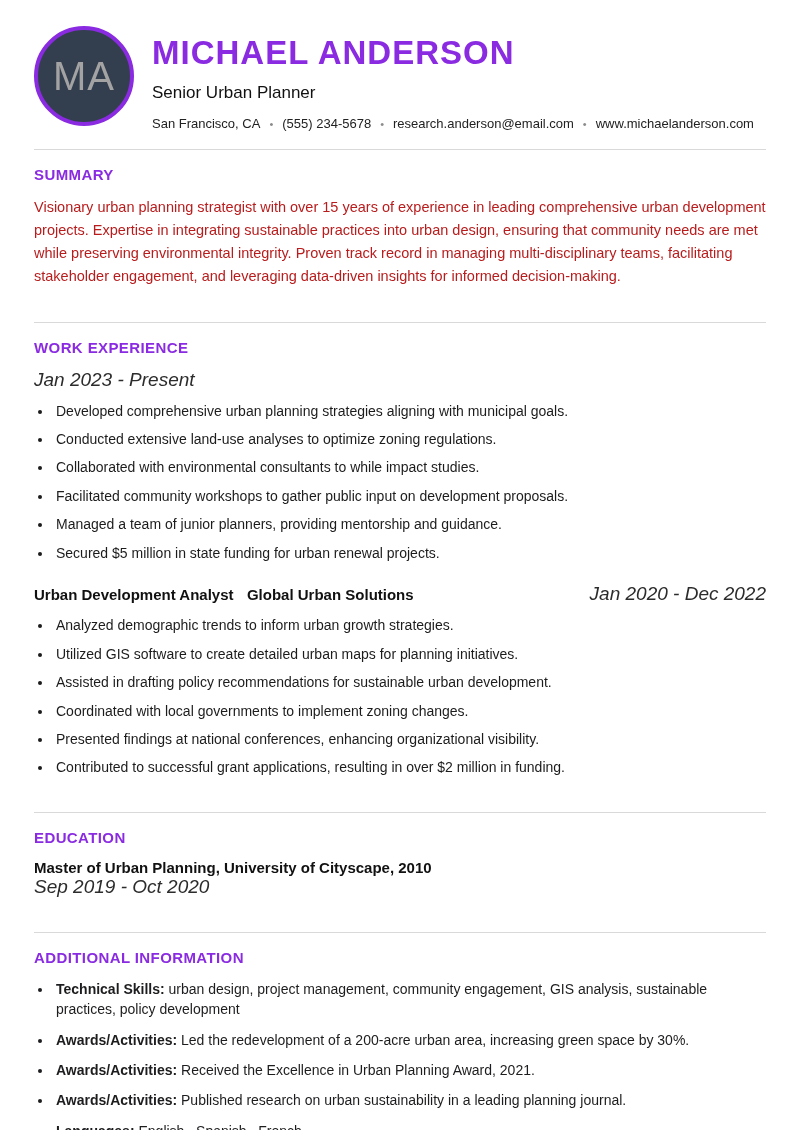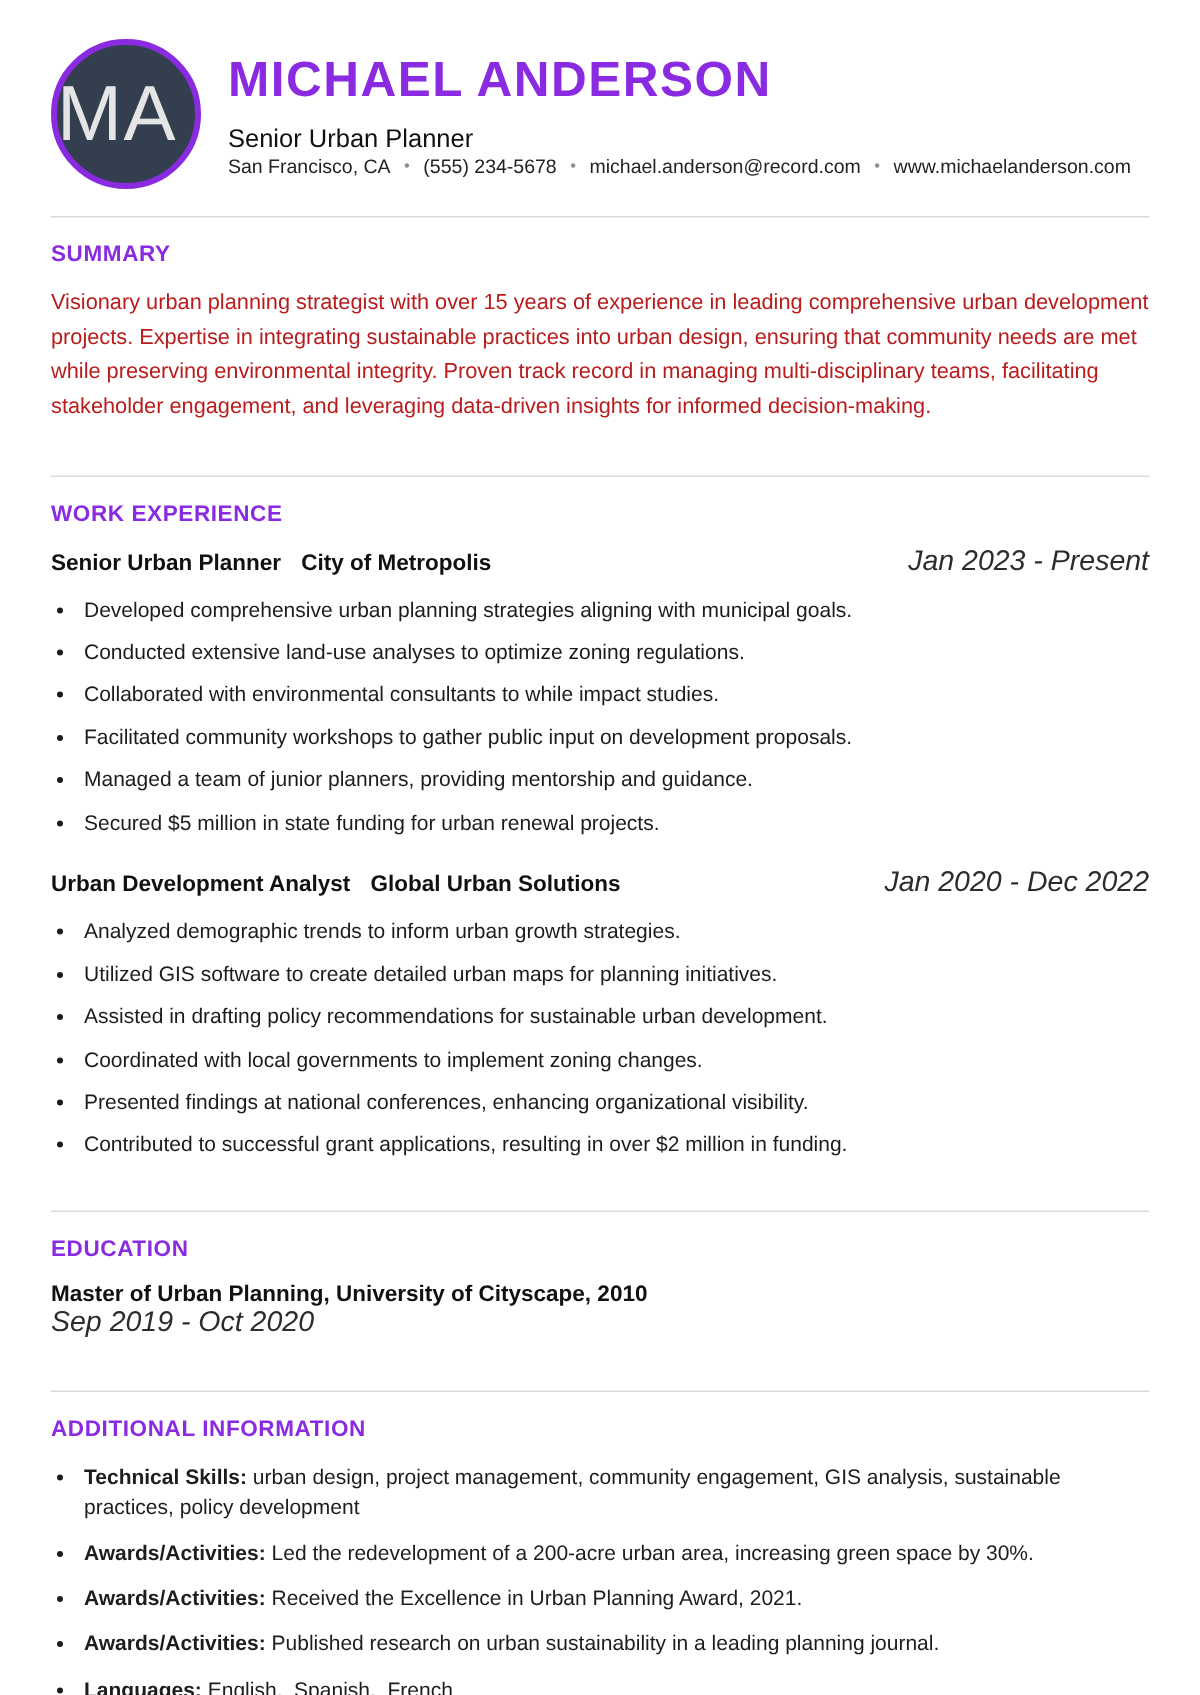--- a/index.html
+++ b/index.html
@@ -20,33 +20,33 @@
   }
   .page { padding: 26px 34px 30px 34px; }
 
   
   .header { display: flex; align-items: flex-start; gap: 18px; }
   .avatar {
     width: 100px; height: 100px; flex: 0 0 100px;
     border-radius: 50%;
     background: var(--avatar-bg);
     border: 4px solid var(--accent);
-    color: #e5e5e5;
-    display: flex; align-items: center; justify-content: flex-start;
-    font-size: 52px; font-weight: 500; letter-spacing: 1px;
+    color: #a3a3a3;
+    display: flex; align-items: center; justify-content: center;
+    font-size: 40px; font-weight: 500; letter-spacing: 1px;
   }
   .header-text { padding-top: 8px; }
   h1.name {
     color: var(--accent);
     font-size: 33px;
     font-weight: 800;
     letter-spacing: 1px;
   }
   .job-title { font-size: 17px; color: #111; margin-top: 11px; }
-  .contact { font-size: 13px; color: #222; display: flex; align-items: center; flex-wrap: wrap; }
+  .contact { font-size: 13px; color: #222; margin-top: 13px; display: flex; align-items: center; flex-wrap: wrap; }
   .contact .dot { color: #8b8b8b; margin: 0 9px; font-size: 11px; }
 
   hr.divider {
     border: none;
     border-top: 1px solid var(--divider);
     margin: 18px 0 16px 0;
   }
   hr.divider.wide-top { margin-top: 34px; }
 
   h2.section-heading {
@@ -106,45 +106,41 @@
       <span>MA</span>
     </div>
     <div class="header-text">
       <h1 class="name">MICHAEL ANDERSON</h1>
       <div class="job-title">Senior Urban Planner</div>
       <div class="contact">
         <span>San Francisco, CA</span>
         <span class="dot">•</span>
         <span>(555) 234-5678</span>
         <span class="dot">•</span>
-        <span>michael.anderson@record.com</span>
+        <span>research.anderson@email.com</span>
         <span class="dot">•</span>
         <span>www.michaelanderson.com</span>
       </div>
     </div>
   </header>
 
   <hr class="divider">
 
   <section>
     <h2 class="section-heading">SUMMARY</h2>
     <p class="summary-text">Visionary urban planning strategist with over 15 years of experience in leading comprehensive urban development projects. Expertise in integrating sustainable practices into urban design, ensuring that community needs are met while preserving environmental integrity. Proven track record in managing multi-disciplinary teams, facilitating stakeholder engagement, and leveraging data-driven insights for informed decision-making.</p>
   </section>
 
   <hr class="divider wide-top">
 
   <section>
     <h2 class="section-heading">WORK EXPERIENCE</h2>
 
     <div class="job">
       <div class="job-header">
-        <div>
-          <span class="job-role">Senior Urban Planner</span>
-          <span class="job-company">City of Metropolis</span>
-        </div>
         <span class="dates">Jan 2023 - Present</span>
       </div>
       <ul class="bullets">
         <li>Developed comprehensive urban planning strategies aligning with municipal goals.</li>
         <li>Conducted extensive land-use analyses to optimize zoning regulations.</li>
         <li>Collaborated with environmental consultants to while impact studies.</li>
         <li>Facilitated community workshops to gather public input on development proposals.</li>
         <li>Managed a team of junior planners, providing mentorship and guidance.</li>
         <li>Secured $5 million in state funding for urban renewal projects.</li>
       </ul>

